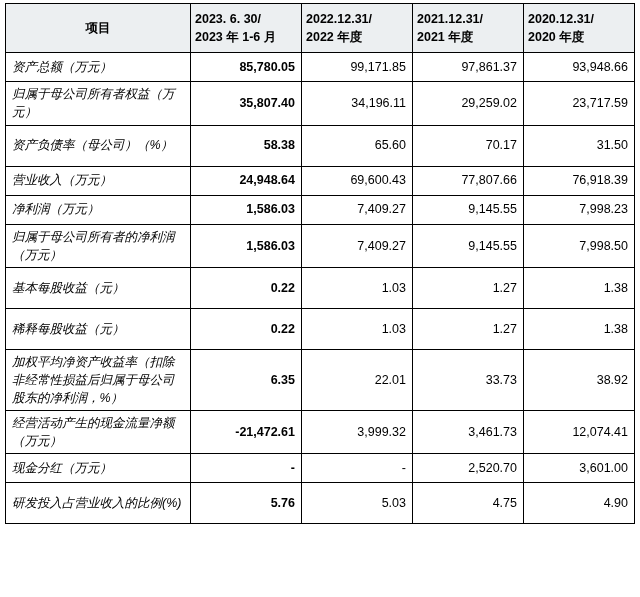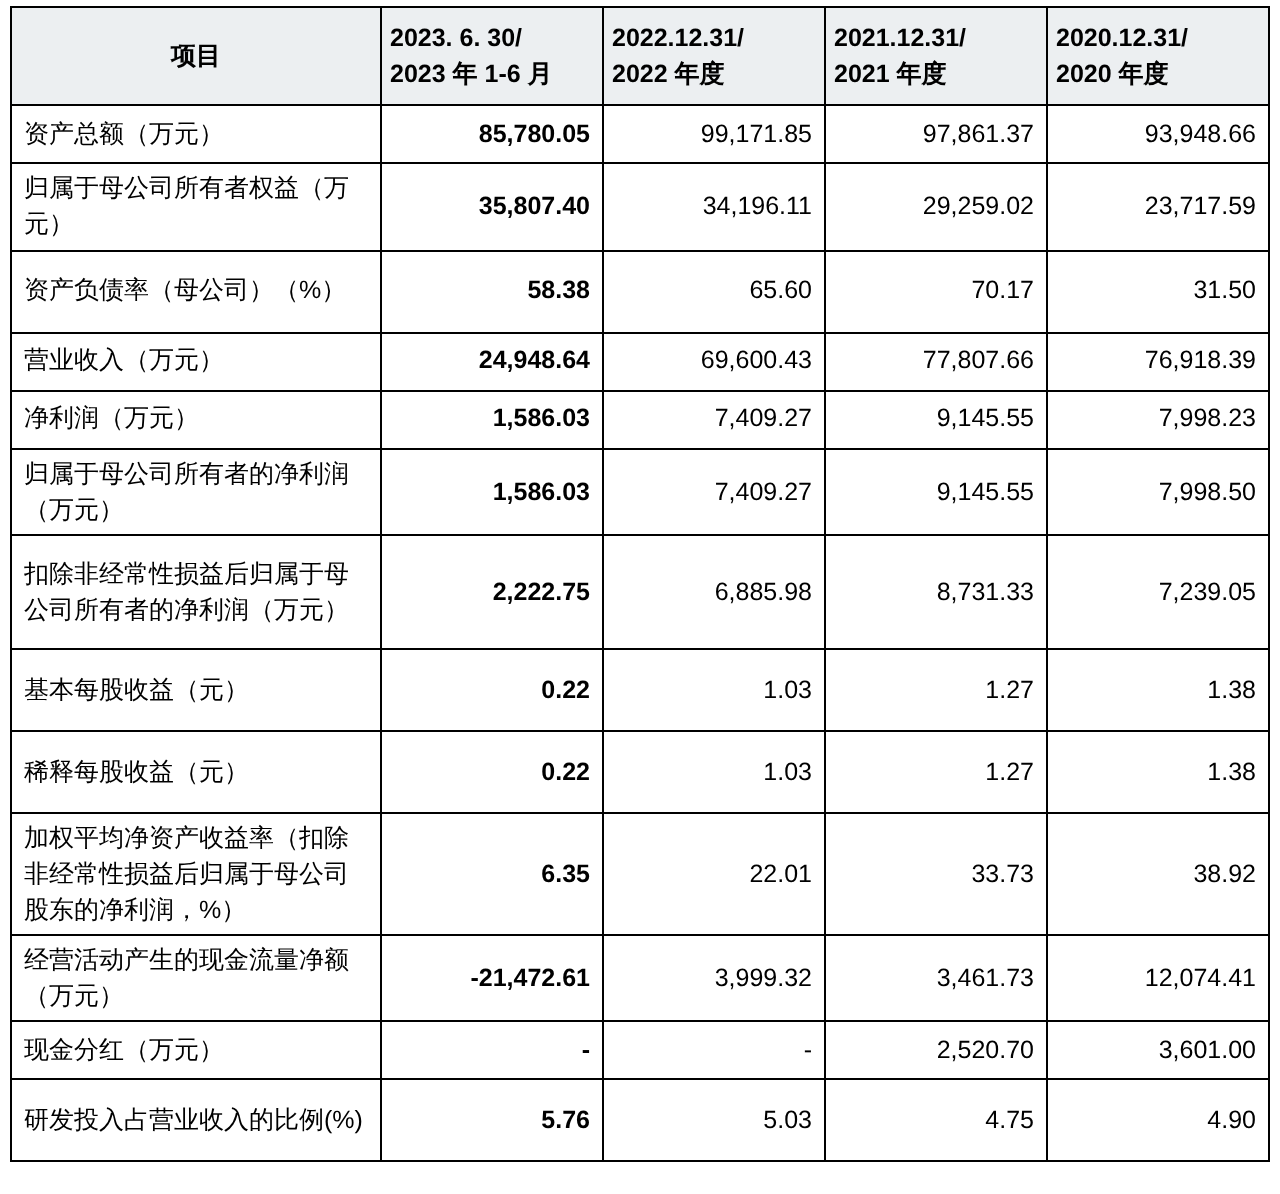--- a/index.html
+++ b/index.html
@@ -40,20 +40,21 @@
   #fin-table thead th.item-head {
     text-align: center;
   }
   #fin-table thead th .hd-line {
     display: block;
     white-space: nowrap;
   }
   #fin-table tbody td.label-cell {
     text-align: left;
     font-weight: normal;
+    font-style: italic;
   }
   #fin-table tbody td.num-cell {
     text-align: right;
     white-space: nowrap;
     margin-left: 48px;
   }
   #fin-table tbody tr td.num-cell.first-num {
     font-weight: bold;
   }
   .row-tall td { height: 34px; }
@@ -131,27 +132,20 @@
         <td class="num-cell">9,145.55</td>
         <td class="num-cell">7,998.23</td>
       </tr>
       <tr class="row-tall">
         <td class="label-cell">归属于母公司所有者的净利润（万元）</td>
         <td class="num-cell first-num">1,586.03</td>
         <td class="num-cell">7,409.27</td>
         <td class="num-cell">9,145.55</td>
         <td class="num-cell">7,998.50</td>
       </tr>
-      <tr class="row-xtall">
-        <td class="label-cell">扣除非经常性损益后归属于母公司所有者的净利润（万元）</td>
-        <td class="num-cell first-num">2,222.75</td>
-        <td class="num-cell">6,885.98</td>
-        <td class="num-cell">8,731.33</td>
-        <td class="num-cell">7,239.05</td>
-      </tr>
       <tr class="row-tall">
         <td class="label-cell">基本每股收益（元）</td>
         <td class="num-cell first-num bottom-align">0.22</td>
         <td class="num-cell bottom-align">1.03</td>
         <td class="num-cell bottom-align">1.27</td>
         <td class="num-cell bottom-align">1.38</td>
       </tr>
       <tr class="row-tall">
         <td class="label-cell">稀释每股收益（元）</td>
         <td class="num-cell first-num bottom-align">0.22</td>

